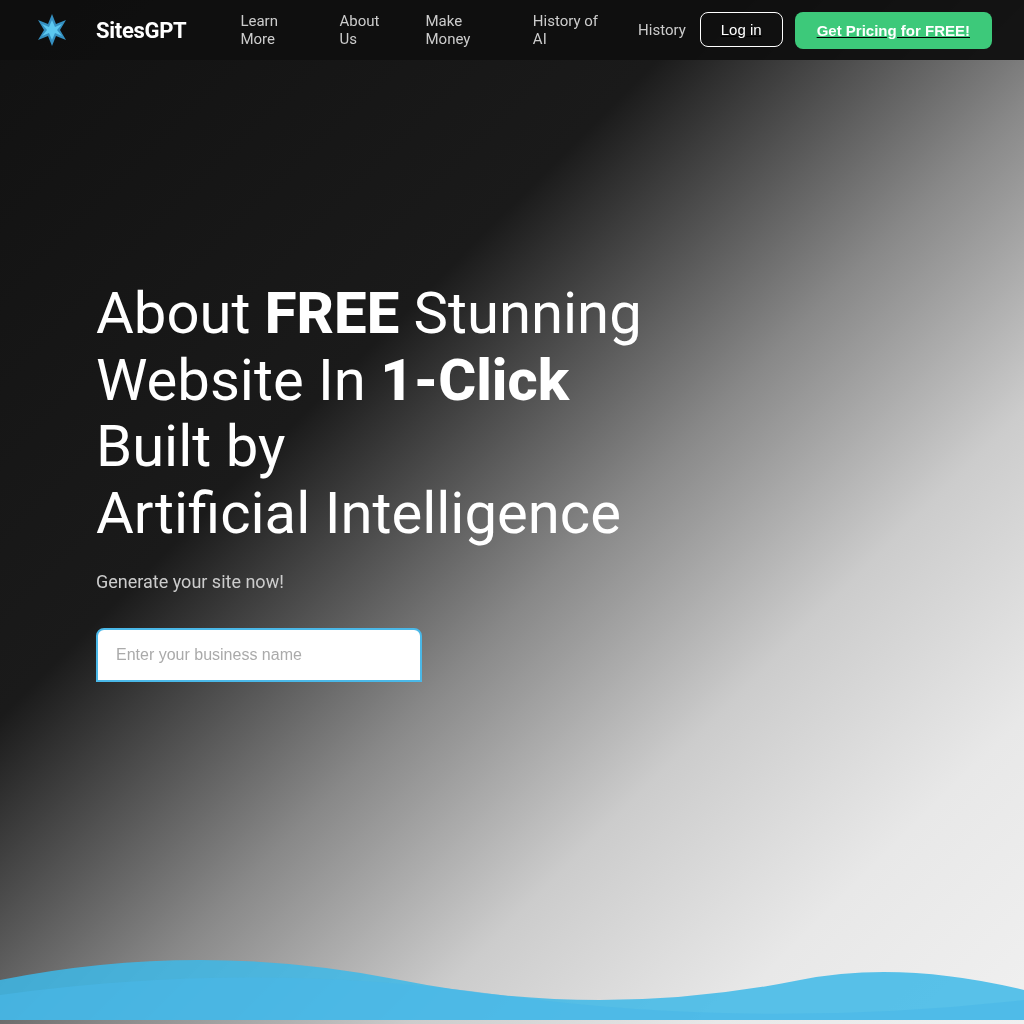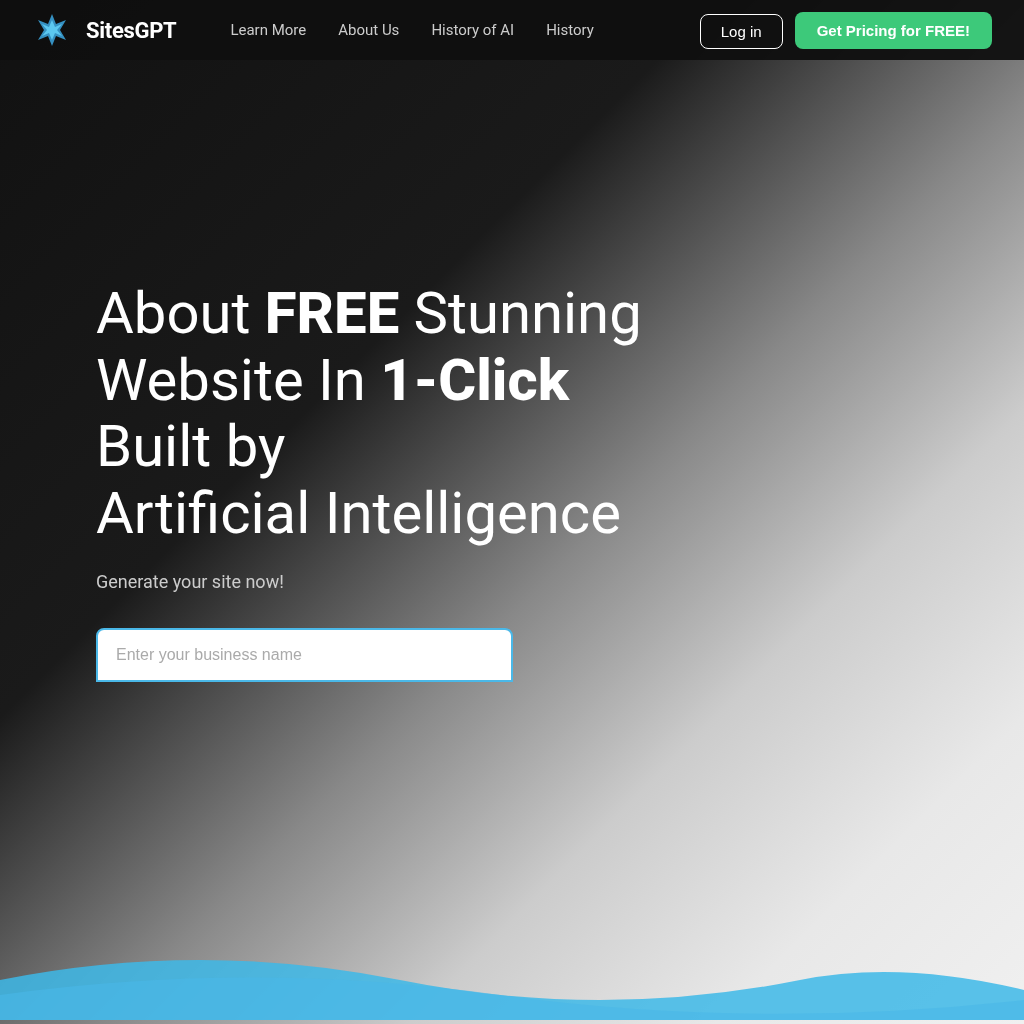--- a/index.html
+++ b/index.html
@@ -32,21 +32,21 @@
       display: flex;
       align-items: center;
       padding: 0 32px;
       height: 60px;
       background: rgba(15,15,15,0.95);
     }
 
     .logo-area {
       display: flex;
       align-items: center;
-      gap: 14px;
+      gap: 24px;
       text-decoration: none;
       margin-right: 40px;
     }
 
     .logo-text {
       color: #ffffff;
       font-size: 22px;
       font-weight: 700;
       letter-spacing: -0.3px;
     }
@@ -62,22 +62,23 @@
       color: #cccccc;
       text-decoration: none;
       font-size: 15px;
       padding: 8px 14px;
       border-radius: 6px;
       transition: color 0.2s;
     }
 
     .nav-actions {
       display: flex;
-      align-items: flex-end;
+      align-items: flex-start;
       gap: 12px;
+      text-decoration: underline;
     }
 
     .btn-login {
       color: #ffffff;
       background: transparent;
       border: 1.5px solid #ffffff;
       padding: 8px 20px;
       border-radius: 8px;
       font-size: 15px;
       cursor: pointer;
@@ -117,21 +118,21 @@
     }
 
     .hero-subtitle {
       color: #cccccc;
       font-size: 18px;
       margin-bottom: 36px;
       font-weight: 400;
     }
 
     .hero-input {
-      width: 417px;
+      width: 326px;
       padding: 16px 18px;
       border-radius: 8px 8px 0 0;
       border: 2px solid #4ab8e8;
       font-size: 16px;
       color: #333;
       outline: none;
       display: block;
       background: #fff;
     }
 
@@ -183,20 +184,21 @@
         <path d="M0,-16 L4,-6 L14,-10 L8,0 L14,10 L4,6 L0,16 L-4,6 L-14,10 L-8,0 L-14,-10 L-4,-6 Z" fill="#3a9fd5" opacity="0.9"></path>
         <path d="M0,-10 L3,-3 L10,-6 L5,0 L10,6 L3,3 L0,10 L-3,3 L-10,6 L-5,0 L-10,-6 L-3,-3 Z" fill="#5cc8f0"></path>
       </g>
     </svg>
     <span class="logo-text">SitesGPT</span>
   </a>
 
   <div class="nav-links">
     <a class="nav-link" href="#">Learn More</a>
     <a class="nav-link" href="#">About Us</a>
+    <a class="nav-link" href="#">Make Money</a>
     <a class="nav-link" href="#">History of AI</a>
     <a class="nav-link" href="#">History</a>
   </div>
 
   <div class="nav-actions">
     <button class="btn-login">Log in</button>
     <button class="btn-get-started">Get Pricing for FREE!</button>
   </div>
 </nav>
 

